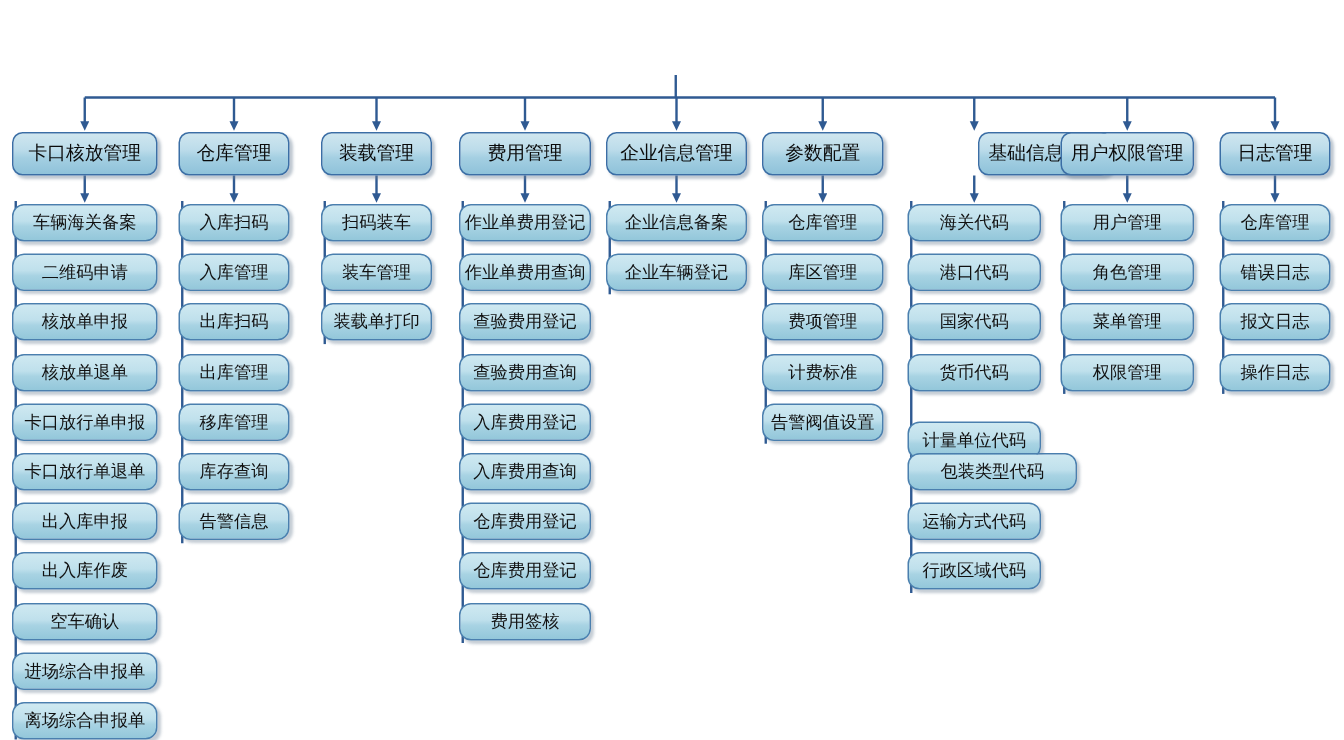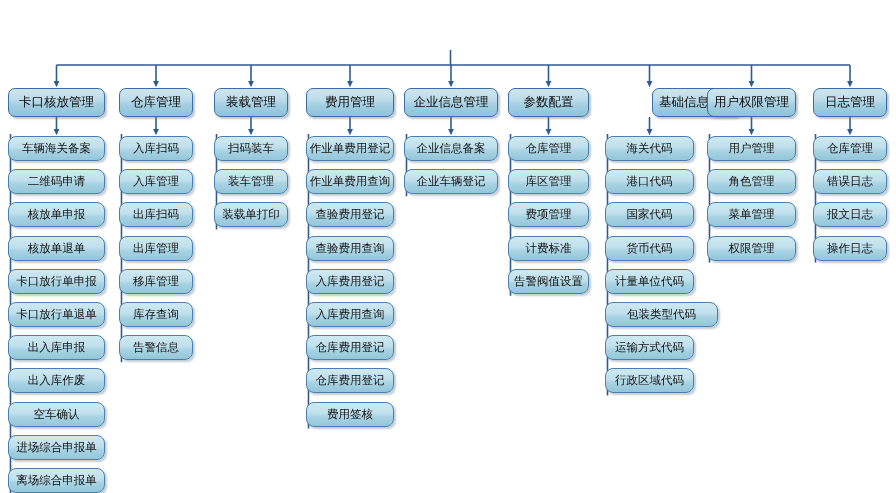--- a/index.html
+++ b/index.html
@@ -243,21 +243,21 @@
       </div>
       <div class="l2" style="left: 605px; top: 169.2px; width: 89px;">
         <span>港口代码</span>
       </div>
       <div class="l2" style="left: 605px; top: 202.4px; width: 89px;">
         <span>国家代码</span>
       </div>
       <div class="l2" style="left: 605px; top: 235.6px; width: 89px;">
         <span>货币代码</span>
       </div>
-      <div class="l2" style="left: 605px; top: 269px; width: 89px;">
+      <div class="l2" style="left: 605px; top: 281px; width: 89px;">
         <span>计量单位代码</span>
       </div>
       <div class="l2" style="left: 605px; top: 302px; width: 113px;">
         <span>包装类型代码</span>
       </div>
       <div class="l2" style="left: 605px; top: 335.2px; width: 89px;">
         <span>运输方式代码</span>
       </div>
       <div class="l2" style="left: 605px; top: 368.4px; width: 89px;">
         <span>行政区域代码</span>

